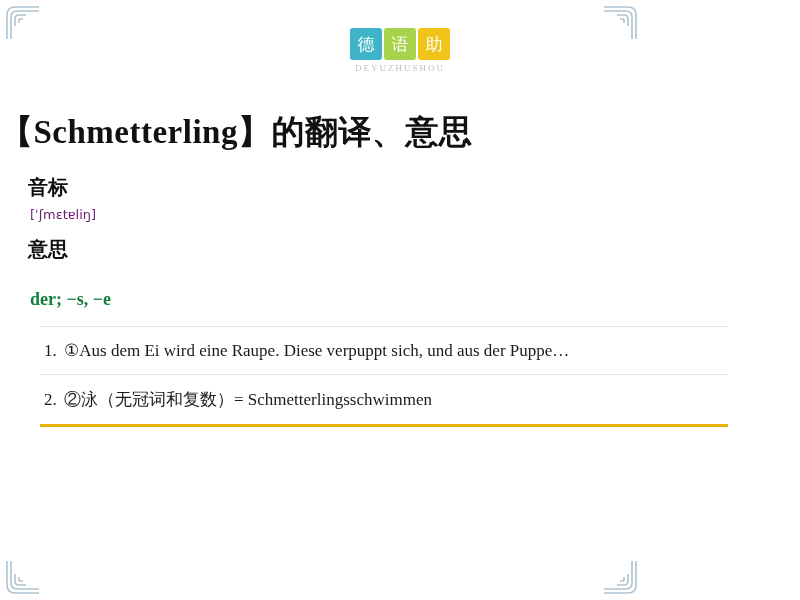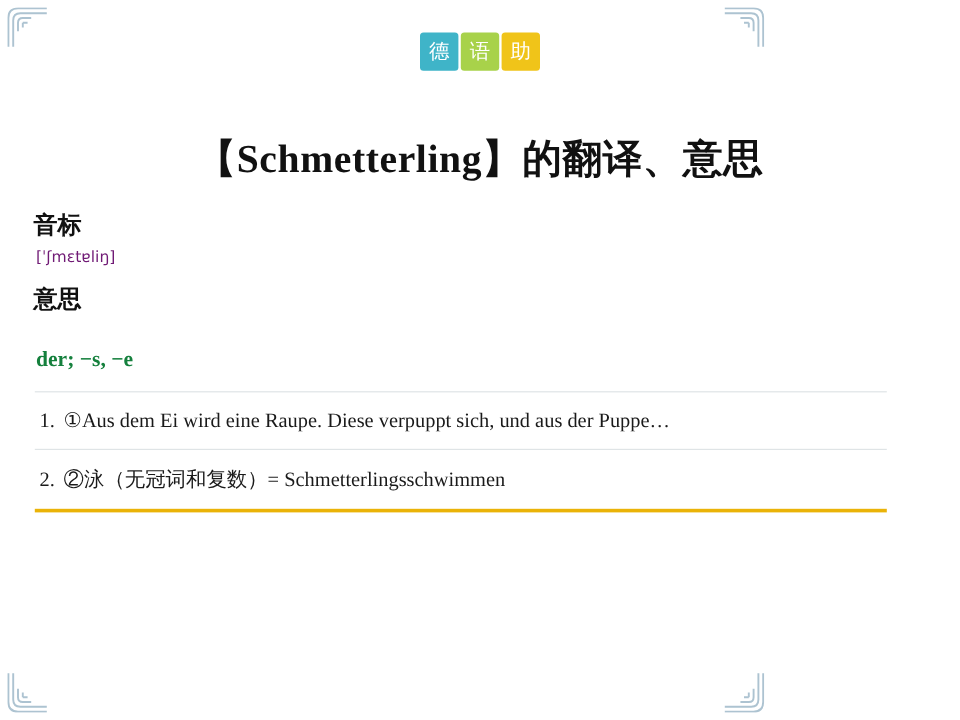--- a/index.html
+++ b/index.html
@@ -73,21 +73,21 @@
     letter-spacing: 2px;
     color: #b9c4bb;
   }
 
   
   .title {
     position: absolute;
     top: 88px;
     left: 0;
     width: 800px;
-    text-align: center;
+    text-align: left;
     font-family: "Liberation Serif", serif;
     font-size: 33px;
     font-weight: bold;
     color: #111111;
     letter-spacing: 0.5px;
   }
 
   
   .content {
     position: absolute;
@@ -110,21 +110,21 @@
   }
   .gram {
     font-family: "Liberation Serif", serif;
     font-size: 18px;
     font-weight: bold;
     color: #15803d;
     margin: 26px 0 16px 2px;
   }
   .sense-list {
     list-style: none;
-    margin: 1px;
+    margin: 12px;
     padding: 0;
   }
   .sense-item {
     border-top: 1px solid #dfe4e6;
     padding: 13px 4px 13px 4px;
     font-family: "Liberation Serif", serif;
     font-size: 17px;
     color: #1a1a1a;
     white-space: nowrap;
     overflow: hidden;
@@ -180,20 +180,21 @@
         <path d="M9 20 L9 13 Q9 9 13 9 L20 9"></path>
         <path d="M13 13 L17 13 M13 13 L13 17"></path>
       </g>
     </svg>
   </div>
 
   <div class="logo-wrap">
     <div class="logo-blocks">
       <span class="b1">德</span><span class="b2">语</span><span class="b3">助</span>
     </div>
+    <div class="logo-sub">DEYUZHUSHOU</div>
   </div>
 
   <h1 class="title">【Schmetterling】的翻译、意思</h1>
 
   <div class="content">
 
     <div class="section-head">音标</div>
     <div class="phonetic">[ˈʃmɛtɐliŋ]</div>
 
     <div class="section-head">意思</div>

